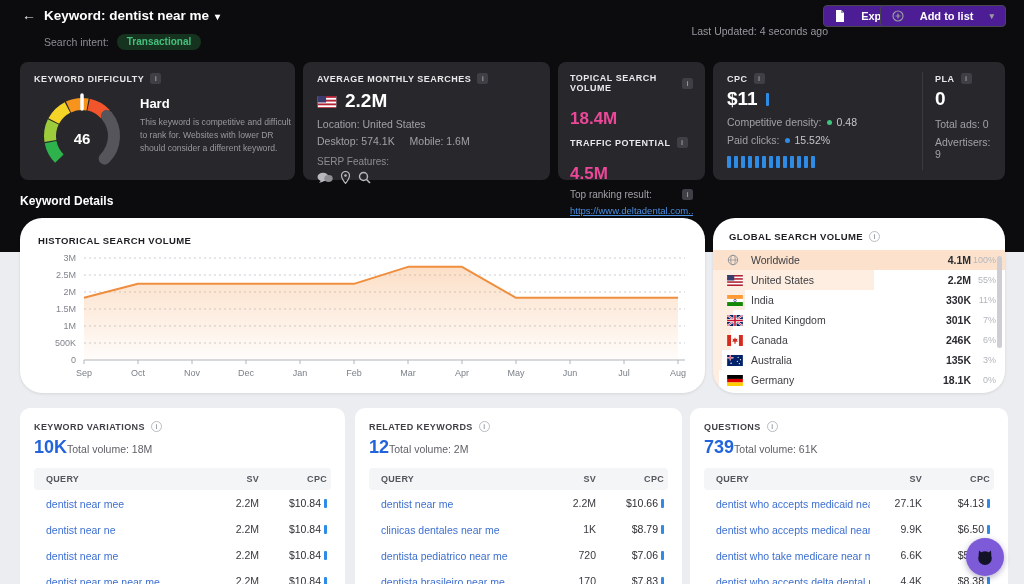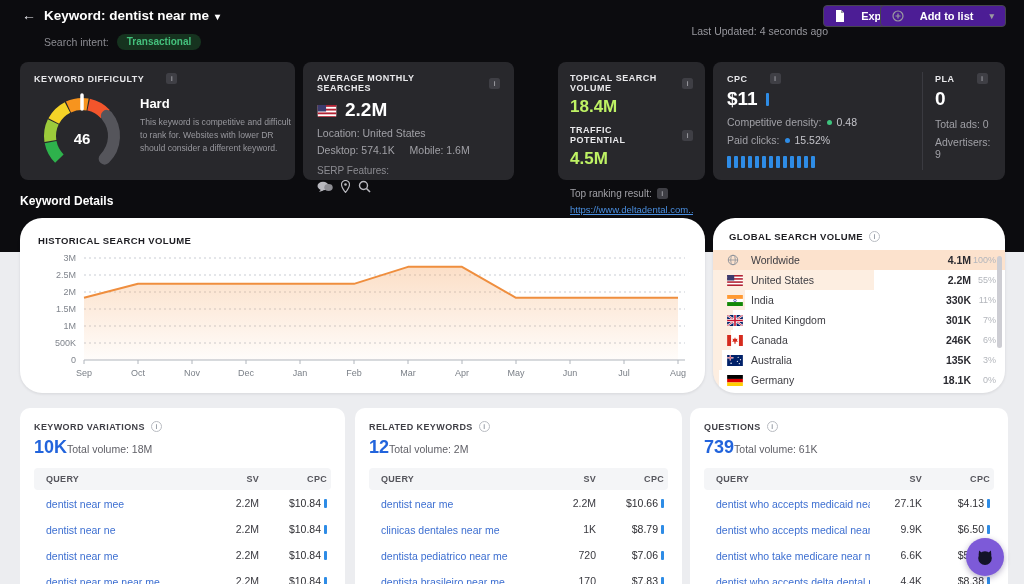--- a/index.html
+++ b/index.html
@@ -23,25 +23,25 @@
   .btn .sm-caret { color:#9a9aa0; font-size:9px; }
 
   .intent-row { position:absolute; left:44px; top:34px; display:flex; align-items:center; gap:8px; }
   .intent-label { color:#8c8c92; font-size:10.5px; }
   .intent-badge { background:#16331f; color:#44c07c; font-size:10px; font-weight:600;
     padding:2px 10px 3px; border-radius:9px; }
 
   
   .card { position:absolute; top:62px; height:118px; background:#28282c; border-radius:8px; padding:11px 14px; }
   .card-kd  { left:20px;  width:275px; }
-  .card-vol { left:303px; width:211px; }
+  .card-vol { left:303px; width:247px; }
   .card-top { left:558px; width:147px; padding:11px 12px; }
   .card-cpc { left:713px; width:292px; }
 
-  .lbl-row { display:flex; align-items:center; gap:22px; }
+  .lbl-row { display:flex; align-items:center; gap:6px; }
   .lbl { font-size:9px; font-weight:700; letter-spacing:.5px; color:#e9e9ec; }
   .inf-d { width:11px; height:11px; border-radius:2.5px; background:#3f3f45; color:#97979d;
     font-size:7.5px; font-weight:700; display:inline-flex; align-items:center; justify-content:center;
     font-style:normal; cursor:pointer; flex-shrink:0; }
   .inf-l { width:11px; height:11px; border-radius:50%; border:1px solid #b9bcc2; color:#9aa0a8;
     font-size:7px; font-weight:700; display:inline-flex; align-items:center; justify-content:center;
     font-style:normal; cursor:pointer; flex-shrink:0; }
 
   .kd-body { display:flex; margin-top:2px; }
   .kd-gauge { width:96px; height:84px; flex-shrink:0; }
@@ -53,22 +53,22 @@
   .flag-us-big { width:20px; height:13px; border-radius:2px; overflow:hidden; flex-shrink:0; }
   .big { font-size:19px; font-weight:700; color:#ffffff; }
   .dim { color:#a0a0a6; font-size:10.5px; }
   .vol-loc { margin-top:6px; }
   .vol-dm { margin-top:5px; }
   .vol-dm span + span { margin-left:12px; }
   .serp-lbl { margin-top:9px; color:#8c8c92; font-size:10px; }
   .serp-icons { margin-top:4px; display:flex; gap:8px; align-items:center; }
 
   .top-lbl2 { margin-top:8px; }
-  .top-val { font-size:17px; font-weight:700; color:#bef264; margin-top:4px; }
-  .top-rank-row { display:flex; align-items:center; gap:5px; margin-top:19px; color:#a0a0a6; font-size:10px; }
+  .top-val { font-size:17px; font-weight:700; color:#ec4899; margin-top:16px; }
+  .top-rank-row { display:flex; align-items:center; gap:5px; margin-top:5px; color:#a0a0a6; font-size:10px;justify-content:space-between; }
   .top-link { display:block; margin-top:5px; color:#4a8fe0; font-size:9.5px; text-decoration:underline;
     white-space:nowrap; overflow:hidden; cursor:pointer; }
 
   .cpc-col { position:absolute; left:14px; top:11px; width:195px; }
   .pla-col { position:absolute; left:222px; top:11px; width:64px; }
   .card4-div { position:absolute; left:209px; top:10px; bottom:10px; width:1px; background:#3a3a40; }
   .cpc-val-row { display:flex; align-items:center; gap:8px; margin-top:4px; }
   .mini-bar { width:3px; height:13px; background:#2e8ce6; border-radius:1px; }
   .stat-line { margin-top:6px; color:#a0a0a6; font-size:10.5px; display:flex; align-items:center; gap:5px; }
   .dot { width:5px; height:5px; border-radius:50%; display:inline-block; }

